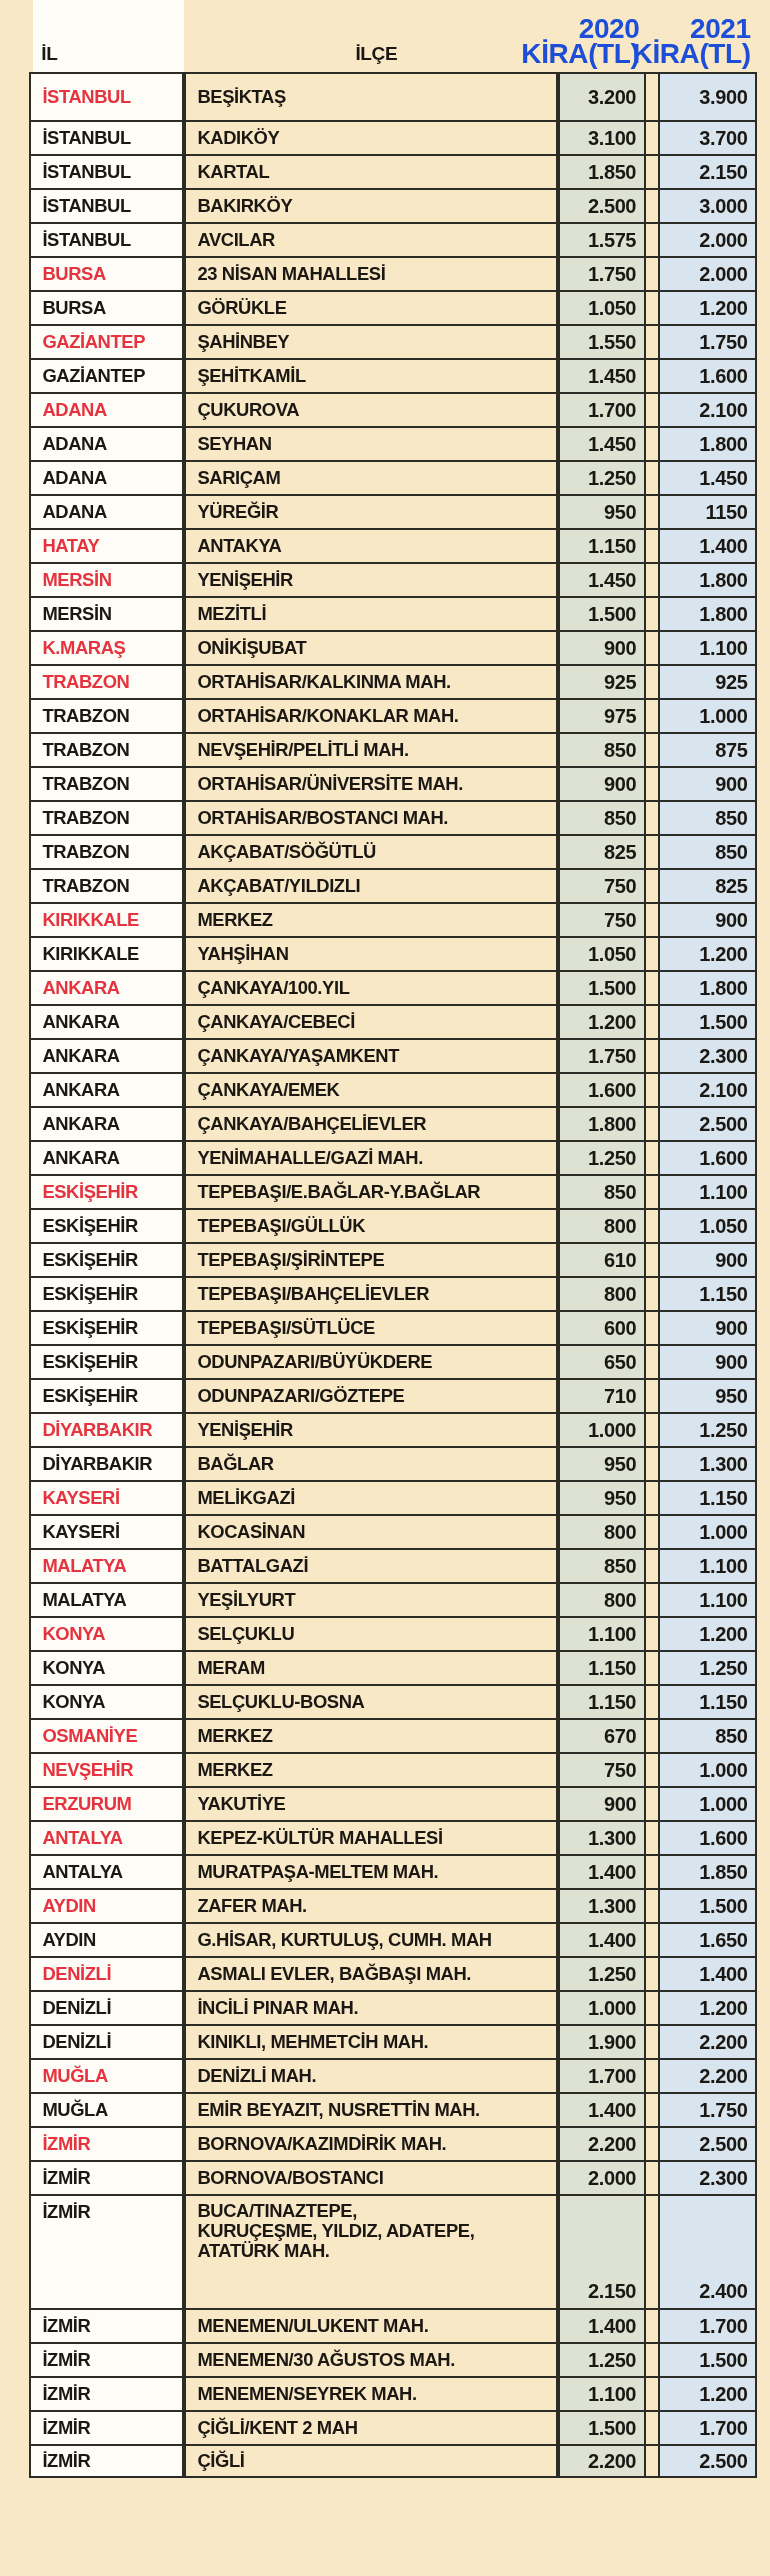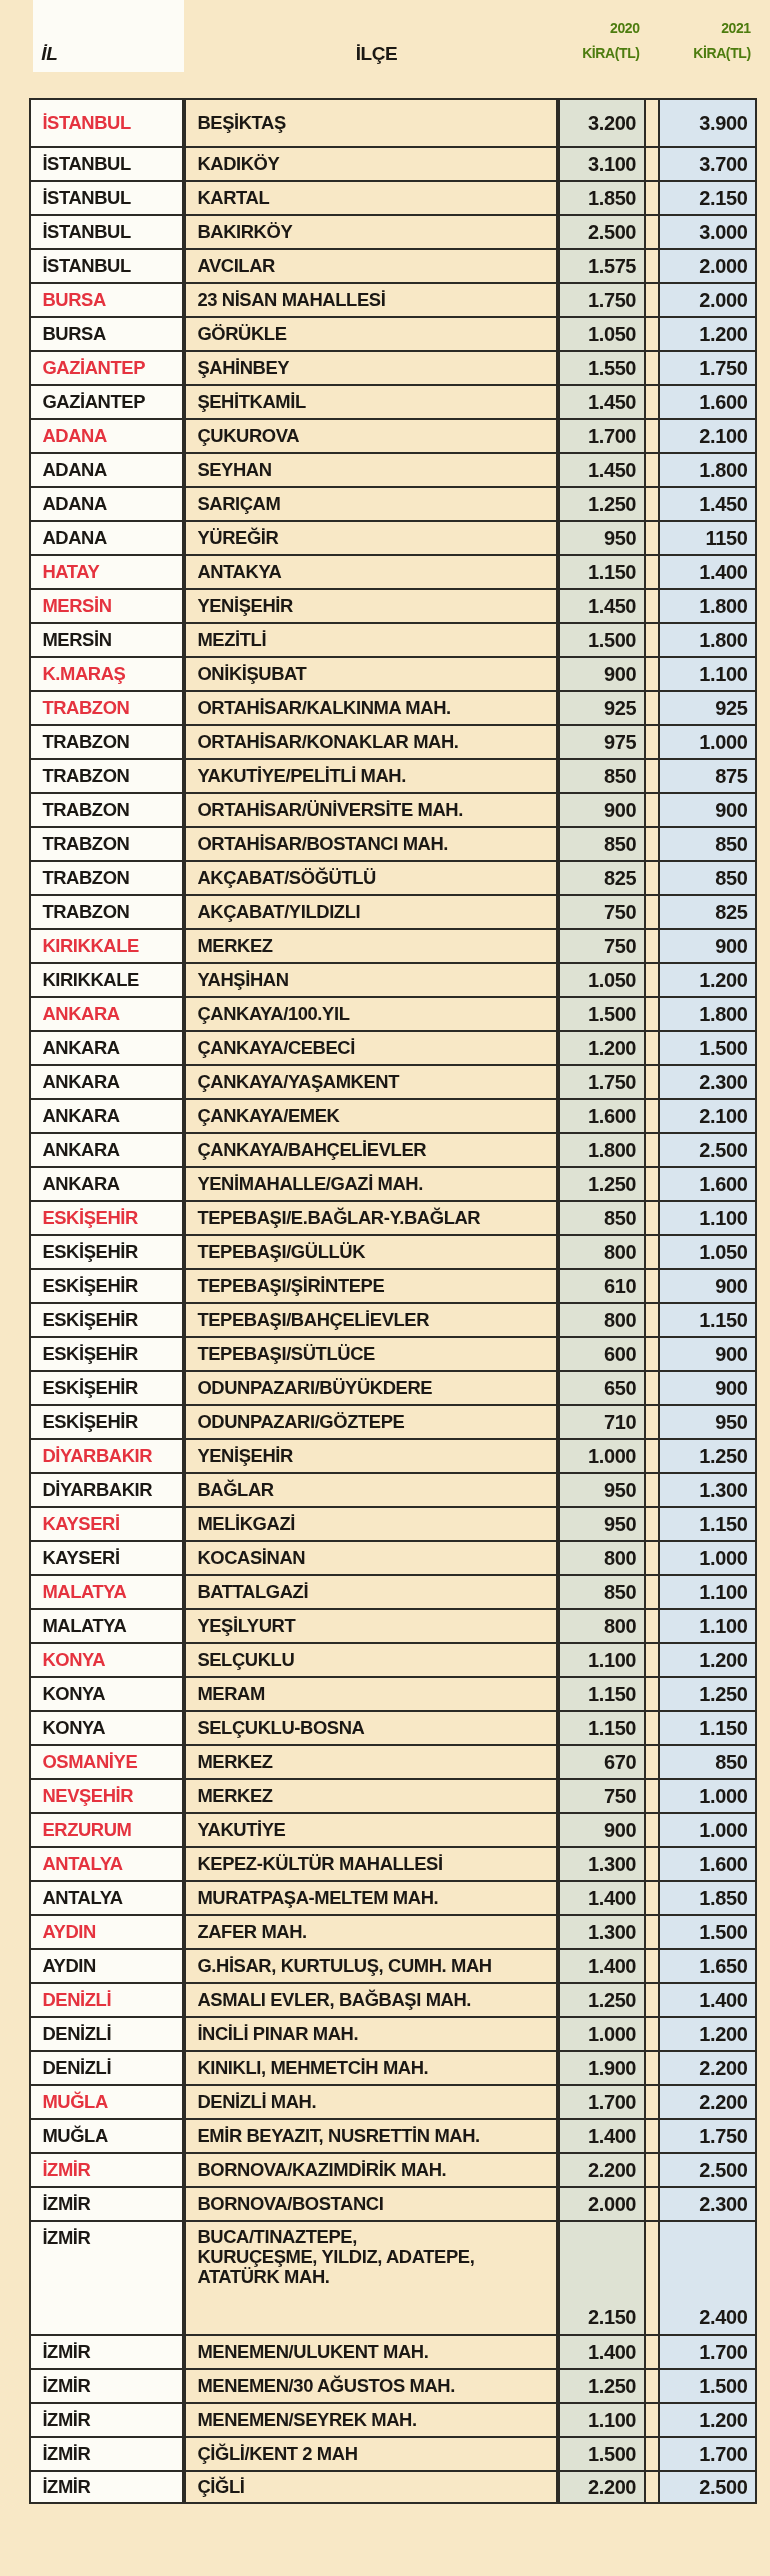--- a/index.html
+++ b/index.html
@@ -15,35 +15,35 @@
   
   .mark-a{position:absolute;left:54px;top:0;width:17.5px;height:6.1px;background:#3c3a34;border-radius:1.8px;}
   .mark-b{position:absolute;left:48px;top:36px;width:9.6px;height:15.8px;background:#34322c;border-radius:1.8px;transform:rotate(4deg);}
 
   
   .thead{
     position:absolute;left:29px;top:0;width:727px;height:72px;
     display:flex;align-items:stretch;
   }
   .th{box-sizing:border-box;display:flex;align-items:flex-end;}
-  .th-il{width:155px;position:relative;font-style:italic;}
+  .th-il{width:155px;position:relative;}
   .th-il .whitebox{position:absolute;left:3.5px;top:0;right:0;bottom:0;background:#fdfcf6;}
   .th-il .lbl{position:relative;padding:0 0 7px 12.3px;}
   .th-ilce{width:374px;justify-content:center;}
   .th-ilce .lbl{padding:0 0 7px 12.3px;}
   .th-y{width:88px;justify-content:flex-end;text-align:right;}
   .th-gap{width:12.3px;}
   .th-y2{width:99px;justify-content:flex-end;text-align:right;margin-top:6px;}
-  .ylbl{padding:0 5.3px 5.3px 0;font-size:14px;line-height:25.4px;font-weight:bold;color:#4d7c0f;letter-spacing:-0.4px;}
+  .ylbl{padding:0 5.3px 5.3px 0;font-size:28px;line-height:25.4px;font-weight:bold;color:#1d4ed8;letter-spacing:-0.4px;}
   .lbl{font-size:19px;font-weight:bold;color:#1b1814;letter-spacing:-0.4px;}
 
   
   table.rent{
     position:absolute;left:29px;top:72px;width:727px;
-    border-collapse:separate;border-spacing:0;table-layout:fixed;margin-top:26px;
+    border-collapse:separate;border-spacing:0;table-layout:fixed;
   }
   td{
     box-sizing:border-box;
     border-top:2.6px solid #2c2b26;
     font-weight:bold;letter-spacing:-0.4px;
     overflow:hidden;white-space:nowrap;
   }
   tr{height:34px;}
   tr.first{height:48px;}
   tr.tall{height:114px;}
@@ -243,21 +243,21 @@
         </tr>
         <tr>
           <td class="c-il">TRABZON</td>
           <td class="c-ilce">ORTAHİSAR/KONAKLAR MAH.</td>
           <td class="c-2020 c-num">975</td>
           <td class="c-gap"></td>
           <td class="c-2021 c-num">1.000</td>
         </tr>
         <tr>
           <td class="c-il">TRABZON</td>
-          <td class="c-ilce">YAKUTİYE/PELİTLİ MAH.</td>
+          <td class="c-ilce">NEVŞEHİR/PELİTLİ MAH.</td>
           <td class="c-2020 c-num">850</td>
           <td class="c-gap"></td>
           <td class="c-2021 c-num">875</td>
         </tr>
         <tr>
           <td class="c-il">TRABZON</td>
           <td class="c-ilce">ORTAHİSAR/ÜNİVERSİTE MAH.</td>
           <td class="c-2020 c-num">900</td>
           <td class="c-gap"></td>
           <td class="c-2021 c-num">900</td>

